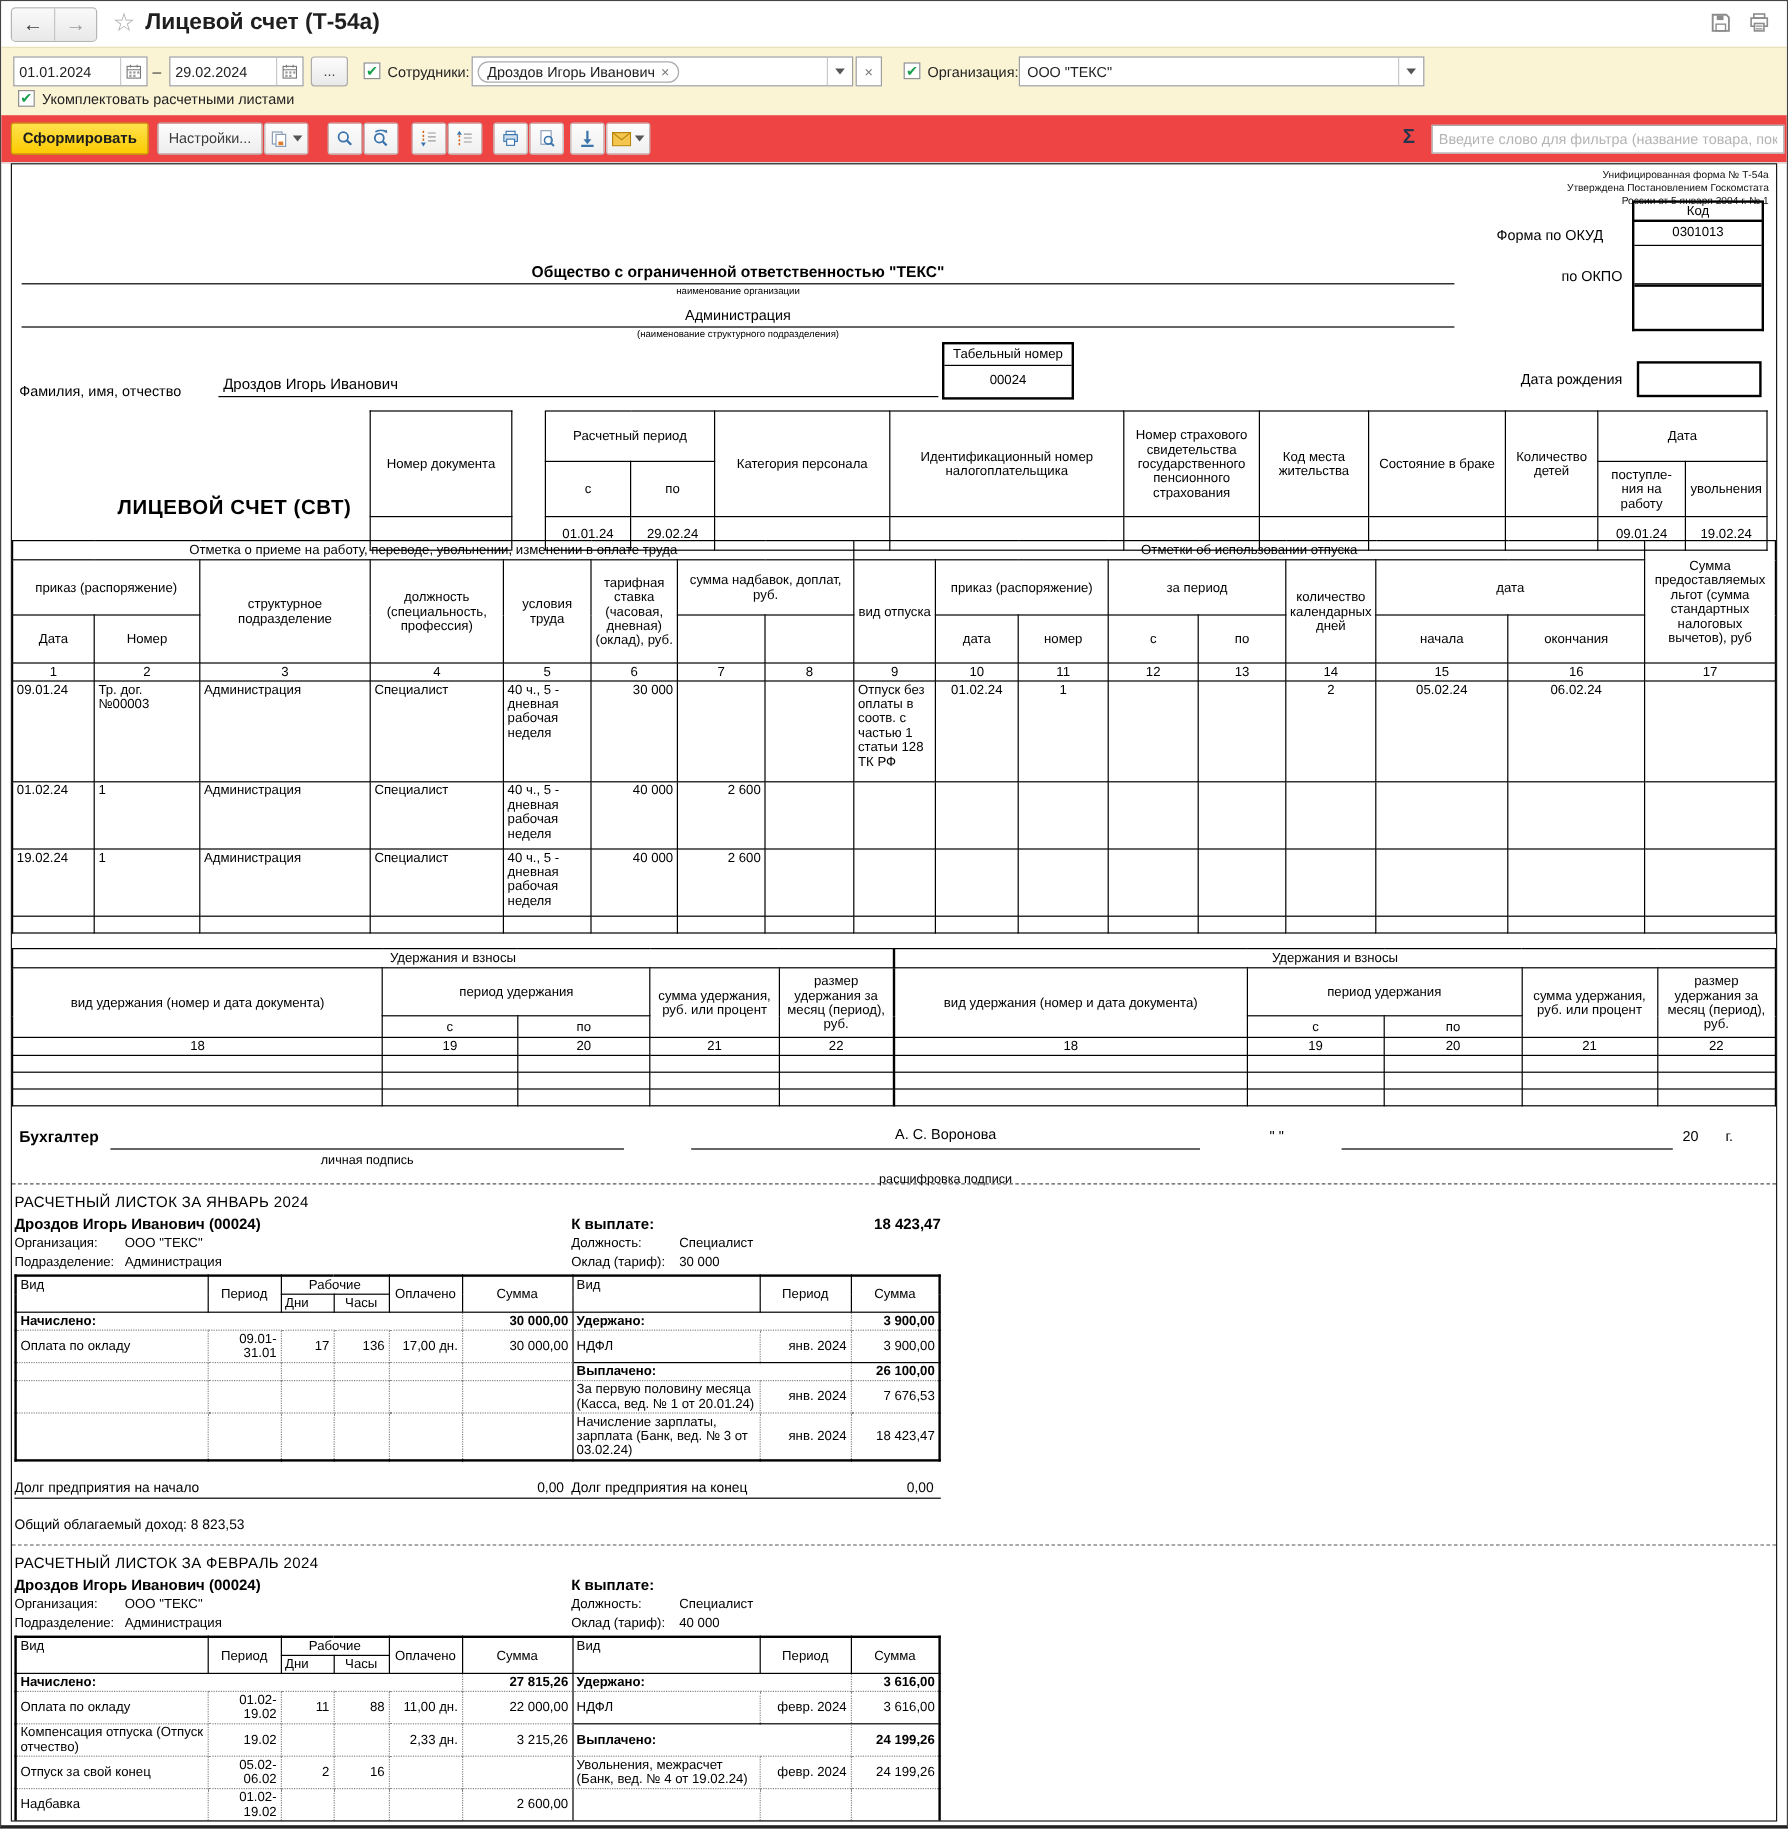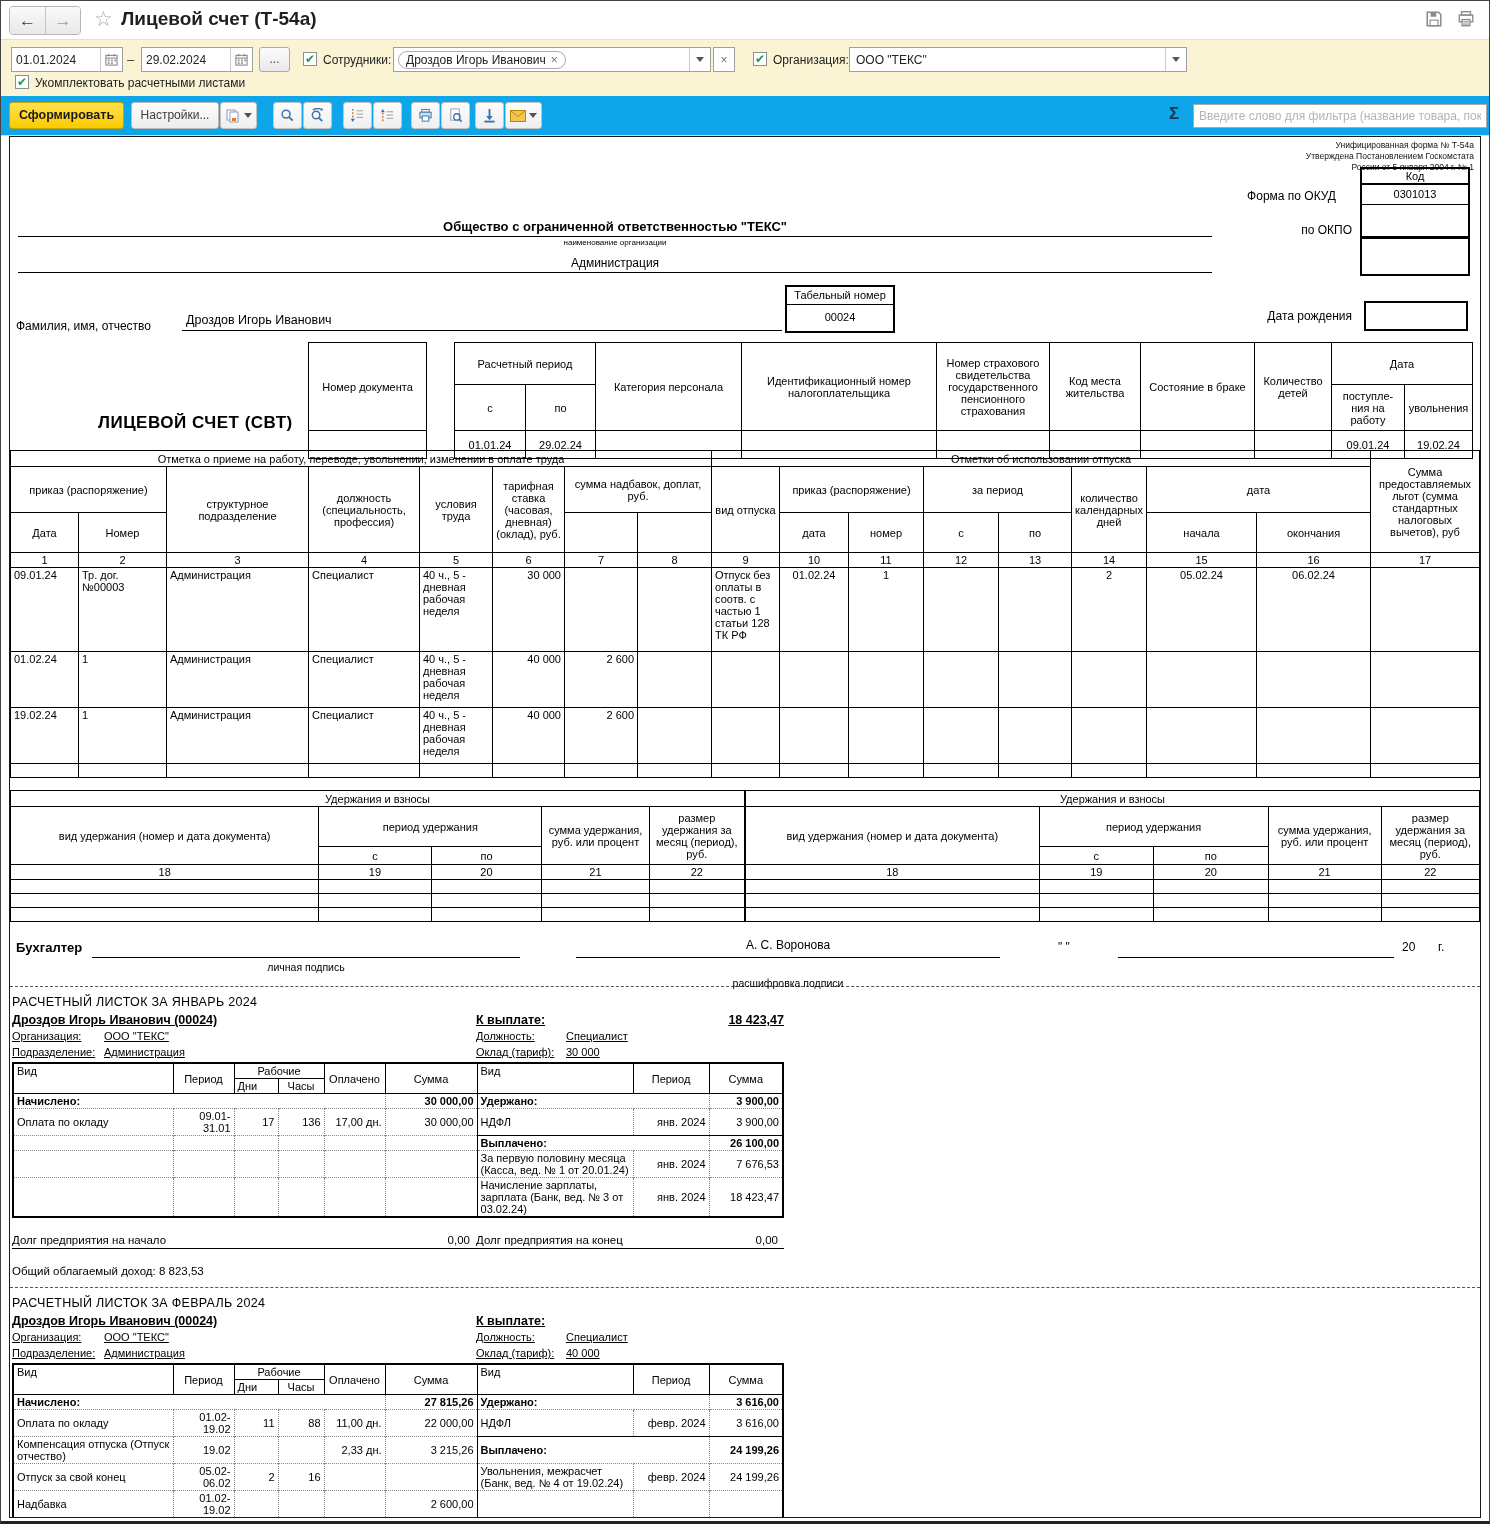--- a/index.html
+++ b/index.html
@@ -28,21 +28,21 @@
   .flabel { position:absolute; font-size:12px; color:#222; }
   .combo { display:flex; align-items:center; }
   .tag { border:1px solid #ababab; border-radius:9px; margin-left:4px; padding:1px 7px; font-size:12px; color:#222; background:#fff; display:flex; align-items:center; gap:5px; }
   .tag .x { color:#777; cursor:pointer; font-size:12px; }
   .combo .spacer { flex:1; }
   .ddseg { width:21px; height:23px; border-left:1px solid #c9c9c9; display:flex; align-items:center; justify-content:center; cursor:pointer; }
   .tri { width:0; height:0; border-left:4px solid transparent; border-right:4px solid transparent; border-top:5px solid #555; }
   .sqbtn { position:absolute; top:7px; width:22px; height:25px; background:#fff; border:1px solid #9f9f9f; display:flex; align-items:center; justify-content:center; font-size:12px; color:#777; cursor:pointer; }
 
   
-  .toolbar { position:relative; height:40px; background:#0ea5e9; border-bottom:1px solid #d9d9d9; }
+  .toolbar { position:relative; height:40px; background:#ef4444; border-bottom:1px solid #d9d9d9; }
   .genbtn { position:absolute; left:8px; top:6px; width:115px; height:27px; background:linear-gradient(#ffe14d,#fccb00); border:1px solid #c8a400; border-radius:3px; font-size:12.5px; font-weight:bold; color:#1c1c1c; text-align:center; line-height:25px; cursor:pointer; }
   .btn { position:absolute; top:6px; height:27px; background:linear-gradient(#fdfdfd,#ededed); border:1px solid #b9b9b9; border-radius:3px; font-size:12px; color:#3c3c3c; text-align:center; cursor:pointer; }
   .icobtn { position:absolute; top:6px; width:29px; height:27px; background:linear-gradient(#fdfdfd,#efefef); border:1px solid #c4c4c4; border-radius:3px; display:flex; align-items:center; justify-content:center; cursor:pointer; }
   .sigma { position:absolute; left:1168px; top:8px; font-size:17px; font-weight:bold; color:#25354f; }
   .filterinput { position:absolute; left:1192px; top:8px; width:294px; height:24px; border:1px solid #a9a9a9; font-size:12px; padding:0 5px; color:#444; font-family:inherit; }
   .filterinput::placeholder { color:#b4b4b4; }
 
   
   .report { position:absolute; left:8px; top:135px; width:1472px; height:1382px; border:1px solid #1a1a1a; background:#fff; font-size:11px; color:#000; overflow:hidden; }
   .fhead { position:relative; height:310px; }
@@ -110,21 +110,21 @@
   .cap1 { position:absolute; left:82px; top:25px; width:428px; text-align:center; font-size:10.5px; }
   .cap2 { position:absolute; left:566px; top:41px; width:424px; text-align:center; font-size:10.5px; }
   .qq { position:absolute; left:1048px; top:4px; }
   .yy { position:absolute; left:1392px; top:4px; }
   .gg { position:absolute; left:1428px; top:4px; }
 
   .dashsep { border-top:1px dashed #555; margin:4px 0; }
 
   .ps-block { padding:2px 0 0 2px; }
   .ps-title { font-size:12.5px; letter-spacing:.3px; margin:2px 0 3px; }
-  .ps-head { width:772px;text-decoration:underline; }
+  .ps-head { width:772px; }
   .ps-row { display:flex; line-height:16px; }
   .ps-left { width:464px; display:flex; }
   .ps-right { width:308px; display:flex; }
   .ps-name { font-weight:bold; font-size:12.5px; }
   .ps-pay-l { font-weight:bold; font-size:12.5px; }
   .ps-pay-v { font-weight:bold; font-size:12.5px; margin-left:auto; }
   .ps-lb { width:92px; }
   .ps-lb2 { width:90px; }
   .ps { width:772px; margin-top:2px; border:2px solid #000; }
   .ps td { border-left:1px dotted #888; border-top:1px dotted #888; height:15px; }
@@ -333,20 +333,21 @@
           <div class="r-okpo"></div>
           <div class="r-extra"></div>
         </div>
       </div>
       <div class="lbl-okud">Форма по ОКУД</div>
       <div class="lbl-okpo">по ОКПО</div>
       <div class="centerzone">
         <div class="org-line">Общество с ограниченной ответственностью "ТЕКС"</div>
         <div class="org-cap">наименование организации</div>
         <div class="dept-line">Администрация</div>
+        <div class="org-cap">(наименование структурного подразделения)</div>
       </div>
       <div class="tabnum">
         <div class="t1">Табельный номер</div>
         <div class="t2">00024</div>
       </div>
       <div class="fio-label">Фамилия, имя, отчество</div>
       <div class="fio-value">Дроздов Игорь Иванович</div>
       <div class="birth-label">Дата рождения</div>
       <div class="birth-box"></div>
       <div class="doctitle">ЛИЦЕВОЙ СЧЕТ (СВТ)</div>

